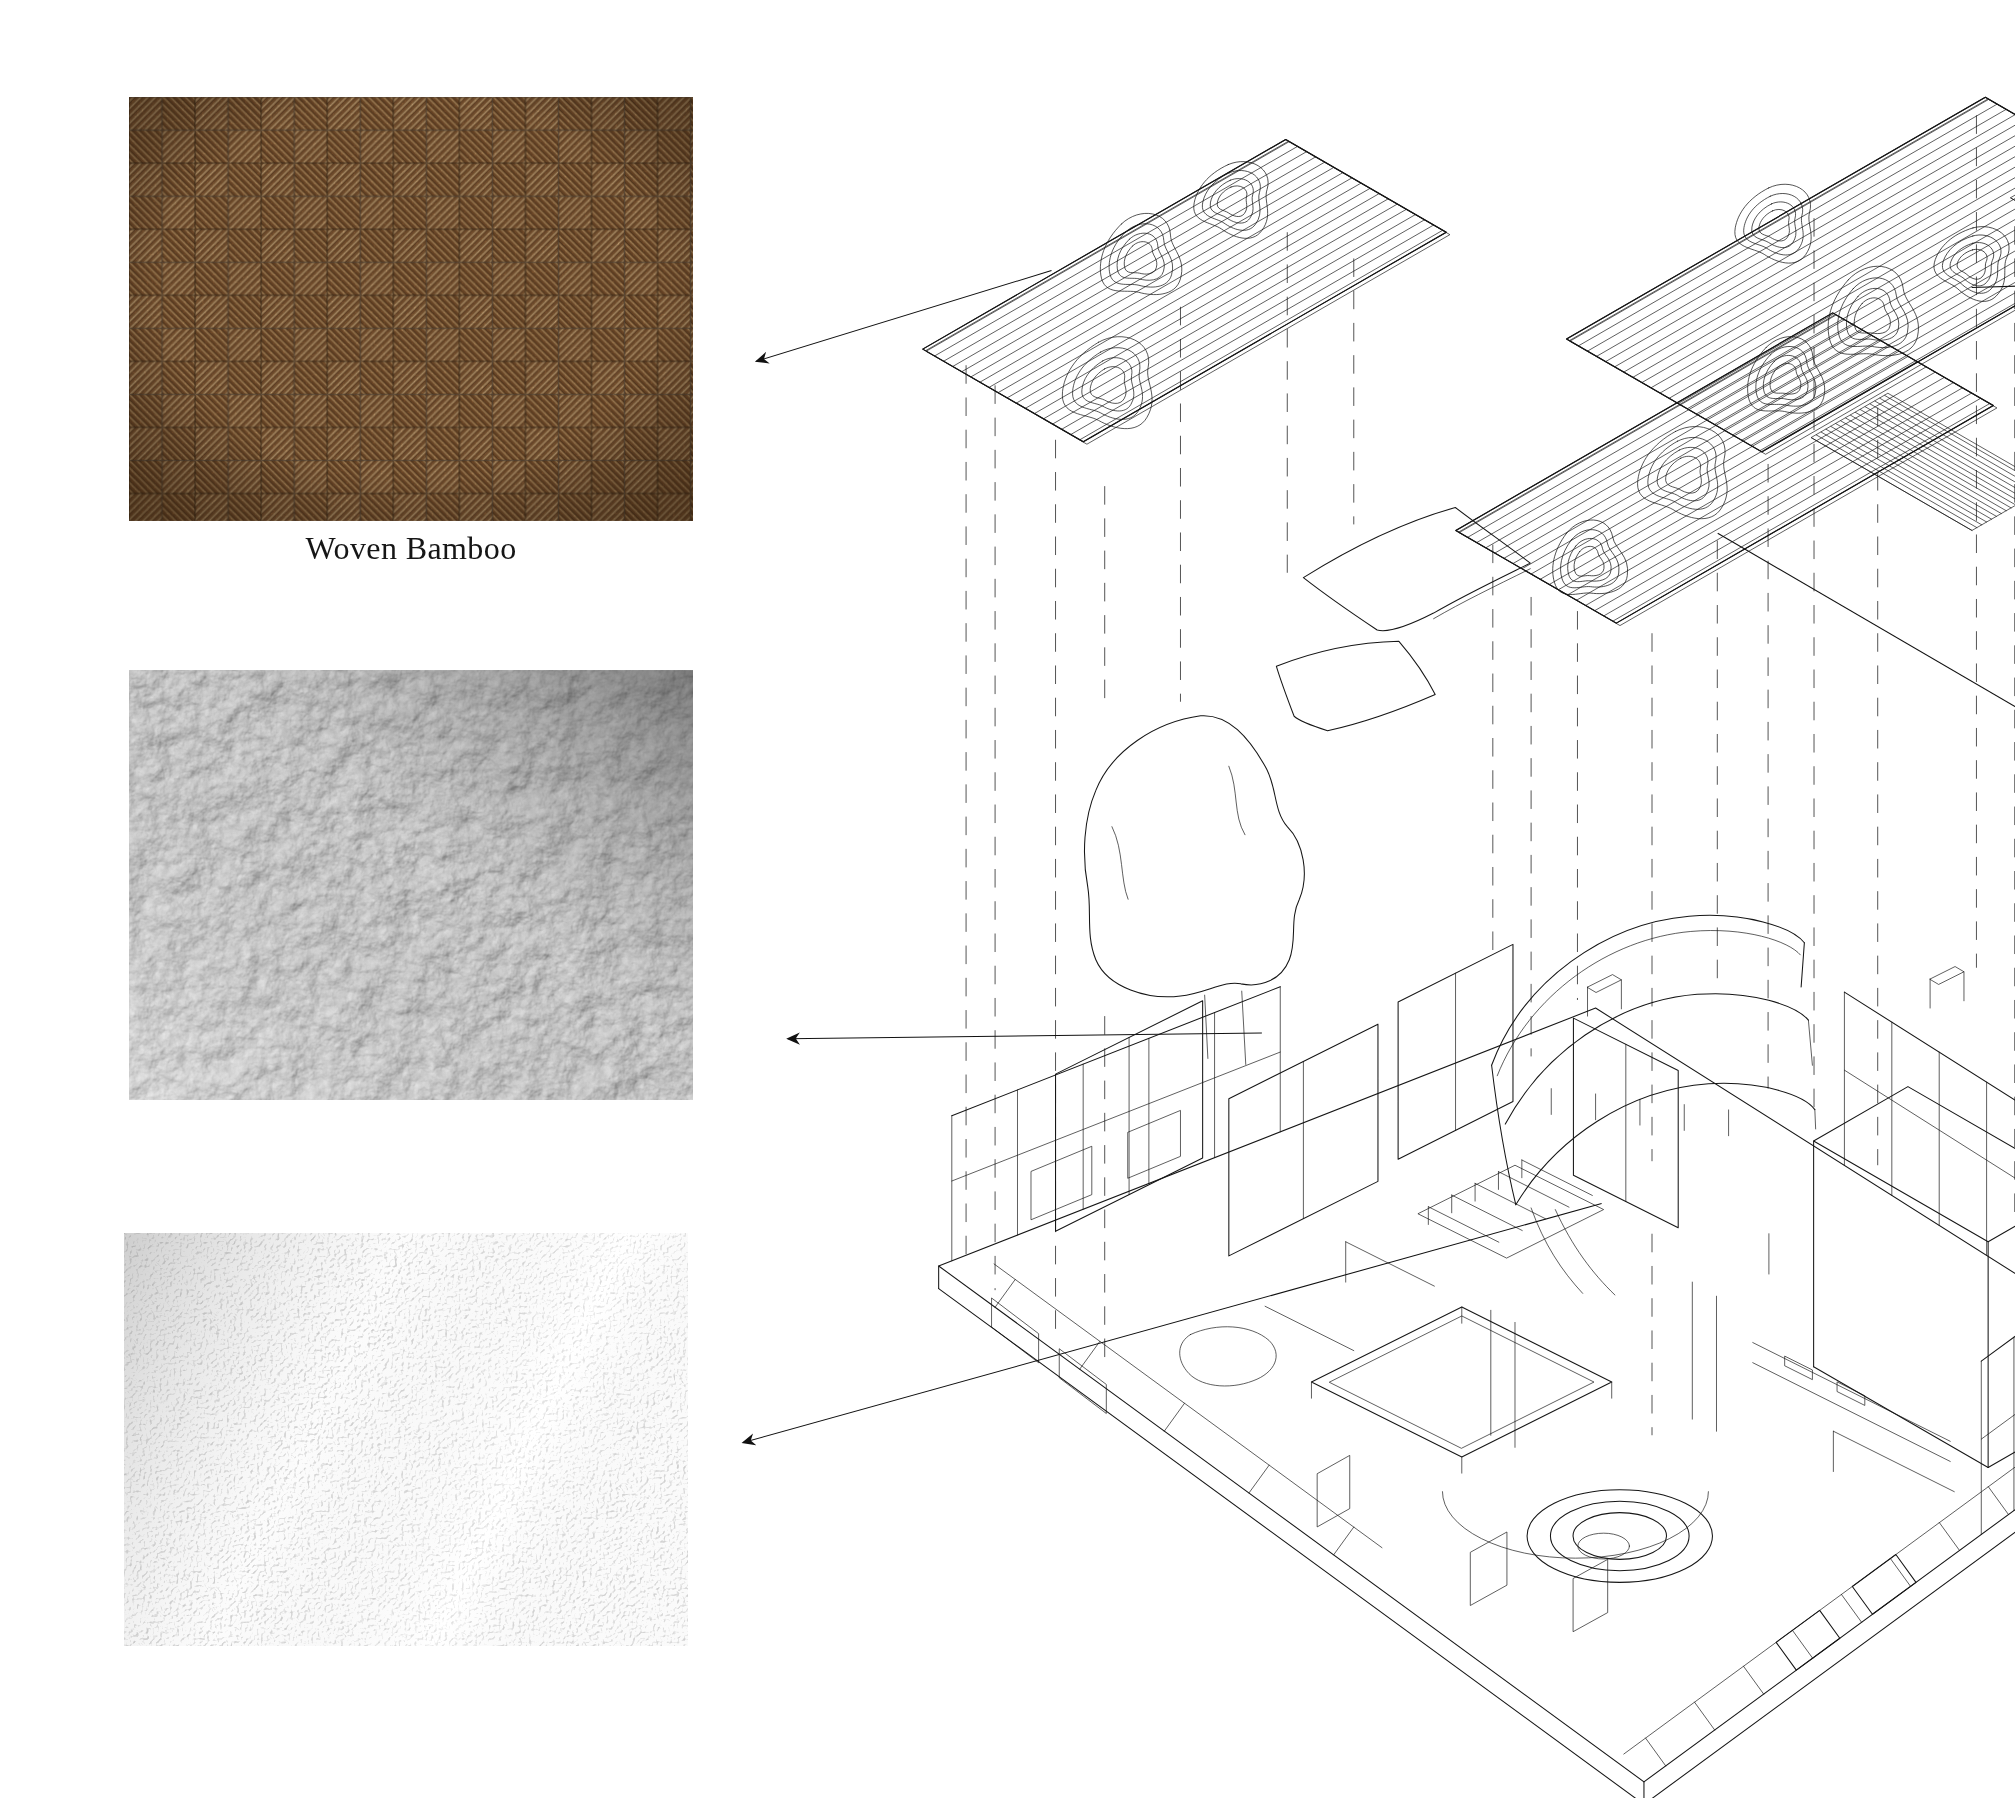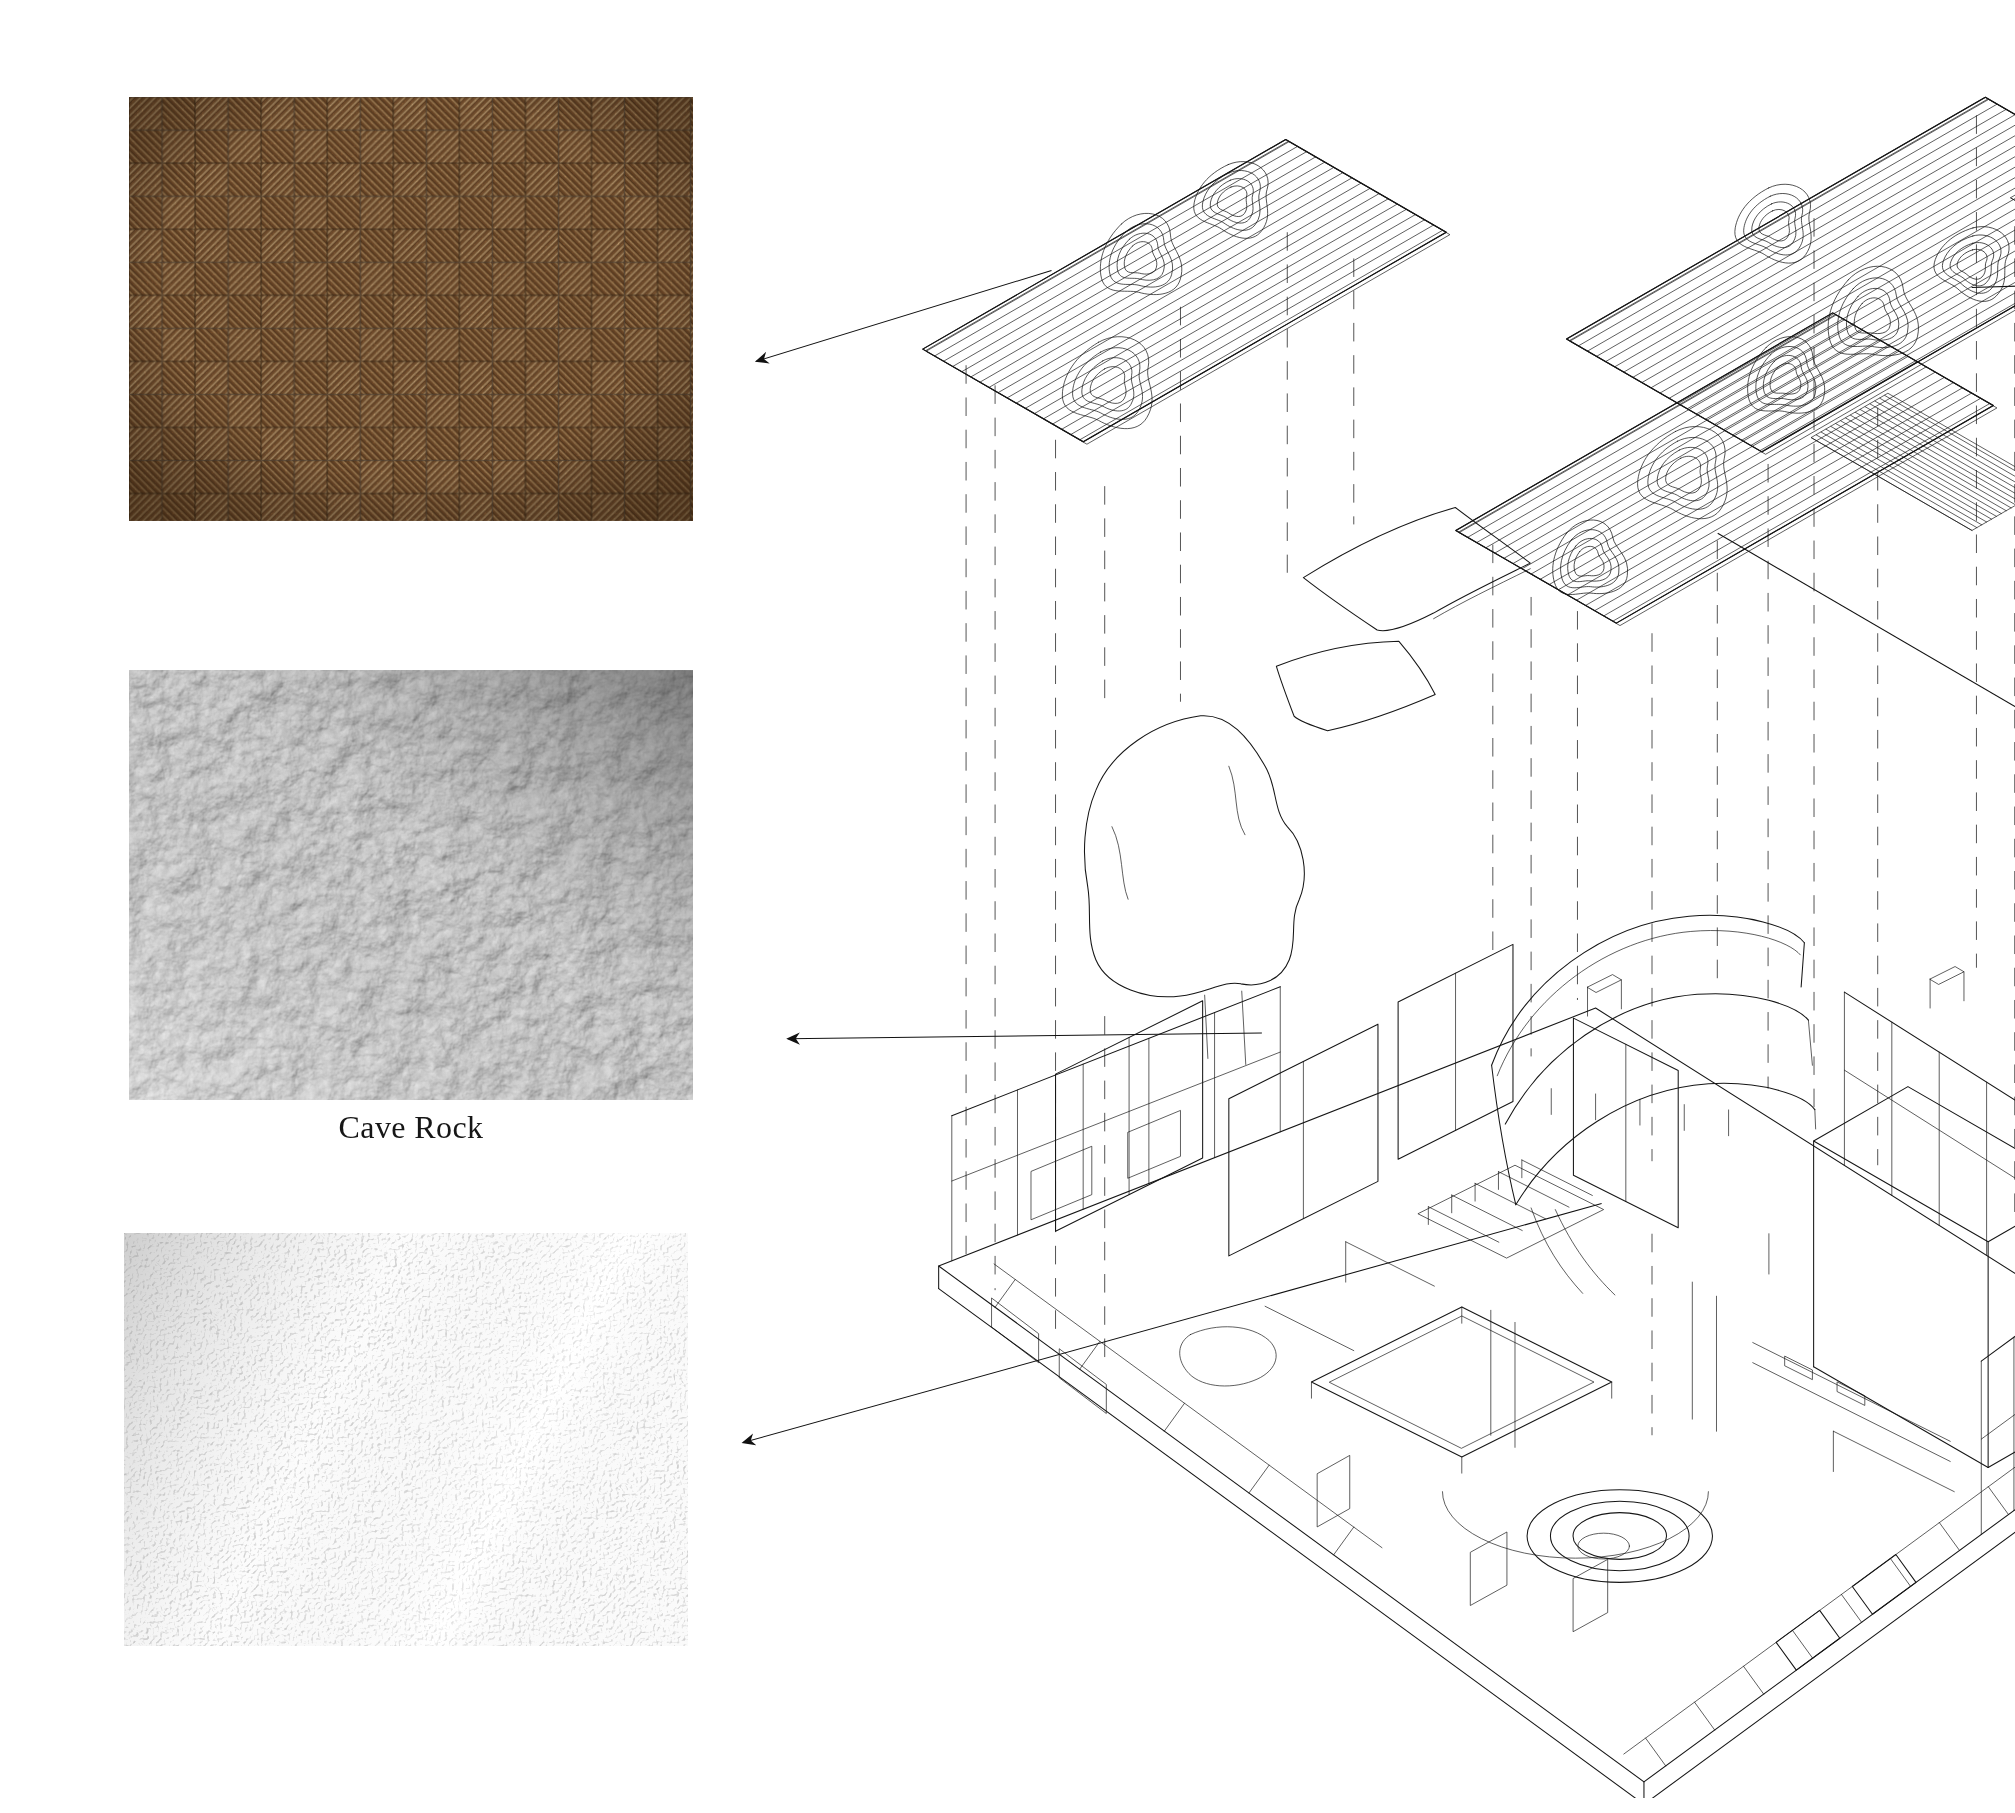--- a/index.html
+++ b/index.html
@@ -46,20 +46,21 @@
         </filter>
       <radialGradient id="vigB" cx="50%" cy="45%" r="75%">
         <stop offset="60%" stop-color="#000000" stop-opacity="0"></stop>
           <stop offset="100%" stop-color="#241505" stop-opacity="0.45"></stop>
       </radialGradient>
     </defs>
     <rect width="1400" height="1052" fill="url(#hb)"></rect>
     <rect width="1400" height="1052" filter="url(#grainB)" opacity="0.28" style="mix-blend-mode:multiply"></rect>
     <rect width="1400" height="1052" fill="url(#vigB)"></rect>
   </svg>
+  <div class="caption" style="top:434px">Woven Bamboo</div>
 </div>
 
 <div class="card" style="left:129px;top:670px;width:564px;height:492px">
   <svg class="tex" width="564" height="430" viewBox="0 0 1400 1067">
     <defs>
       <filter id="rockF" x="-5%" y="-5%" width="110%" height="110%">
         <feTurbulence type="fractalNoise" baseFrequency="0.012" numOctaves="5" seed="17" result="n"></feTurbulence>
         <feDiffuseLighting in="n" surfaceScale="16" diffuseConstant="1.05" lighting-color="#ffffff" result="l">
           <feDistantLight azimuth="230" elevation="56"></feDistantLight>
           </feDiffuseLighting>
@@ -73,21 +74,20 @@
         <stop offset="0" stop-color="#ffffff" stop-opacity="0.25"></stop>
           <stop offset="0.55" stop-color="#888888" stop-opacity="0.08"></stop>
         <stop offset="1" stop-color="#2e2e2e" stop-opacity="0.5"></stop>
       </linearGradient>
     </defs>
     <rect width="1400" height="1067" fill="#9a9a9a"></rect>
     <rect width="1400" height="1067" filter="url(#rockF)"></rect>
     <rect width="1400" height="1067" filter="url(#rockS)" opacity="0.25" style="mix-blend-mode:multiply"></rect>
     <rect width="1400" height="1067" fill="url(#rockG)"></rect>
   </svg>
-  <div class="caption" style="top:440px">Cave Rock</div>
 </div>
 
 <div class="card" style="left:124px;top:1233px;width:564px;height:476px">
   <svg class="tex" width="564" height="413" viewBox="0 0 1400 1025">
     <defs>
       <filter id="sandF" x="-5%" y="-5%" width="110%" height="110%">
         <feTurbulence type="fractalNoise" baseFrequency="0.12" numOctaves="2" seed="7" result="n"></feTurbulence>
         <feSpecularLighting in="n" surfaceScale="3.2" specularConstant="0.85" specularExponent="9" lighting-color="#ffffff" result="s">
           <feDistantLight azimuth="220" elevation="62"></feDistantLight>
           </feSpecularLighting>

